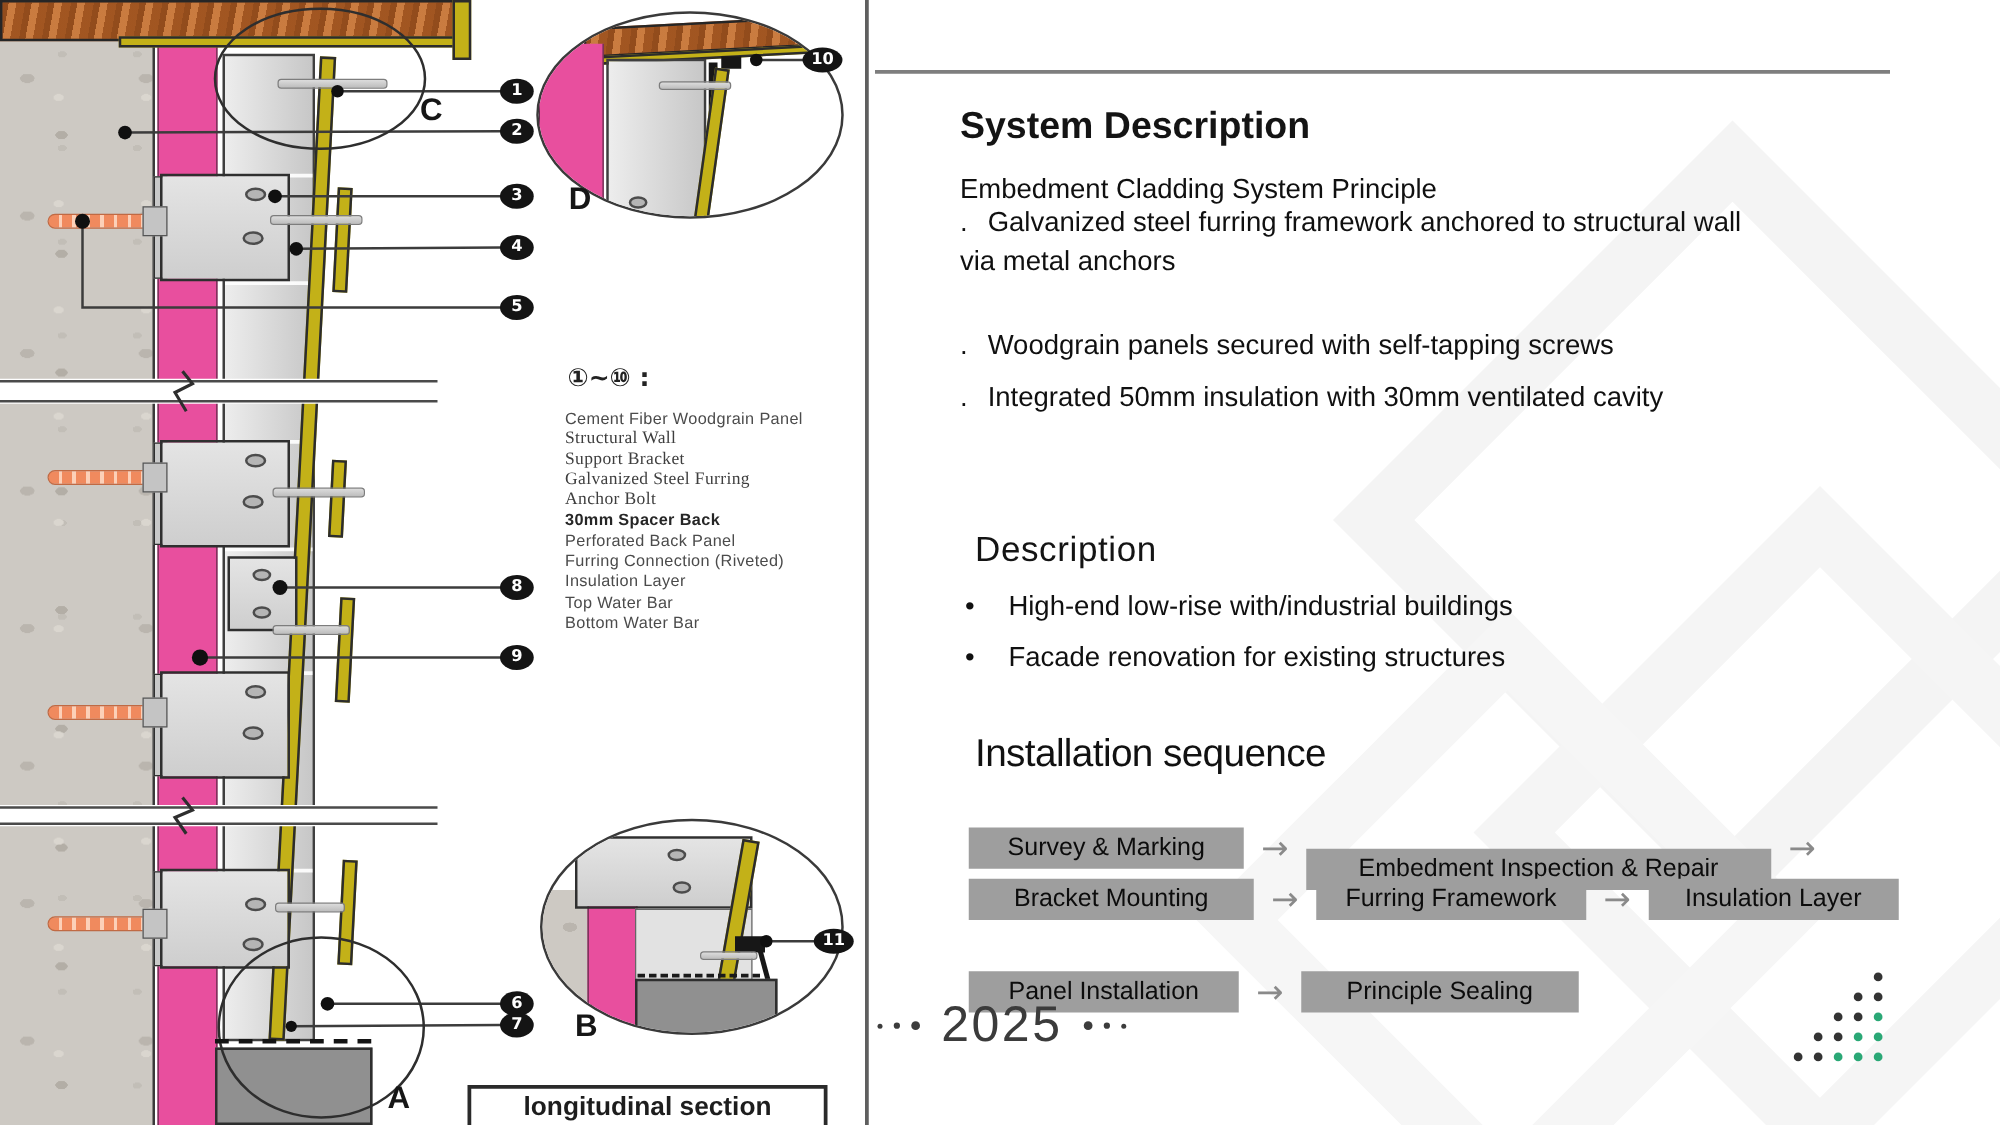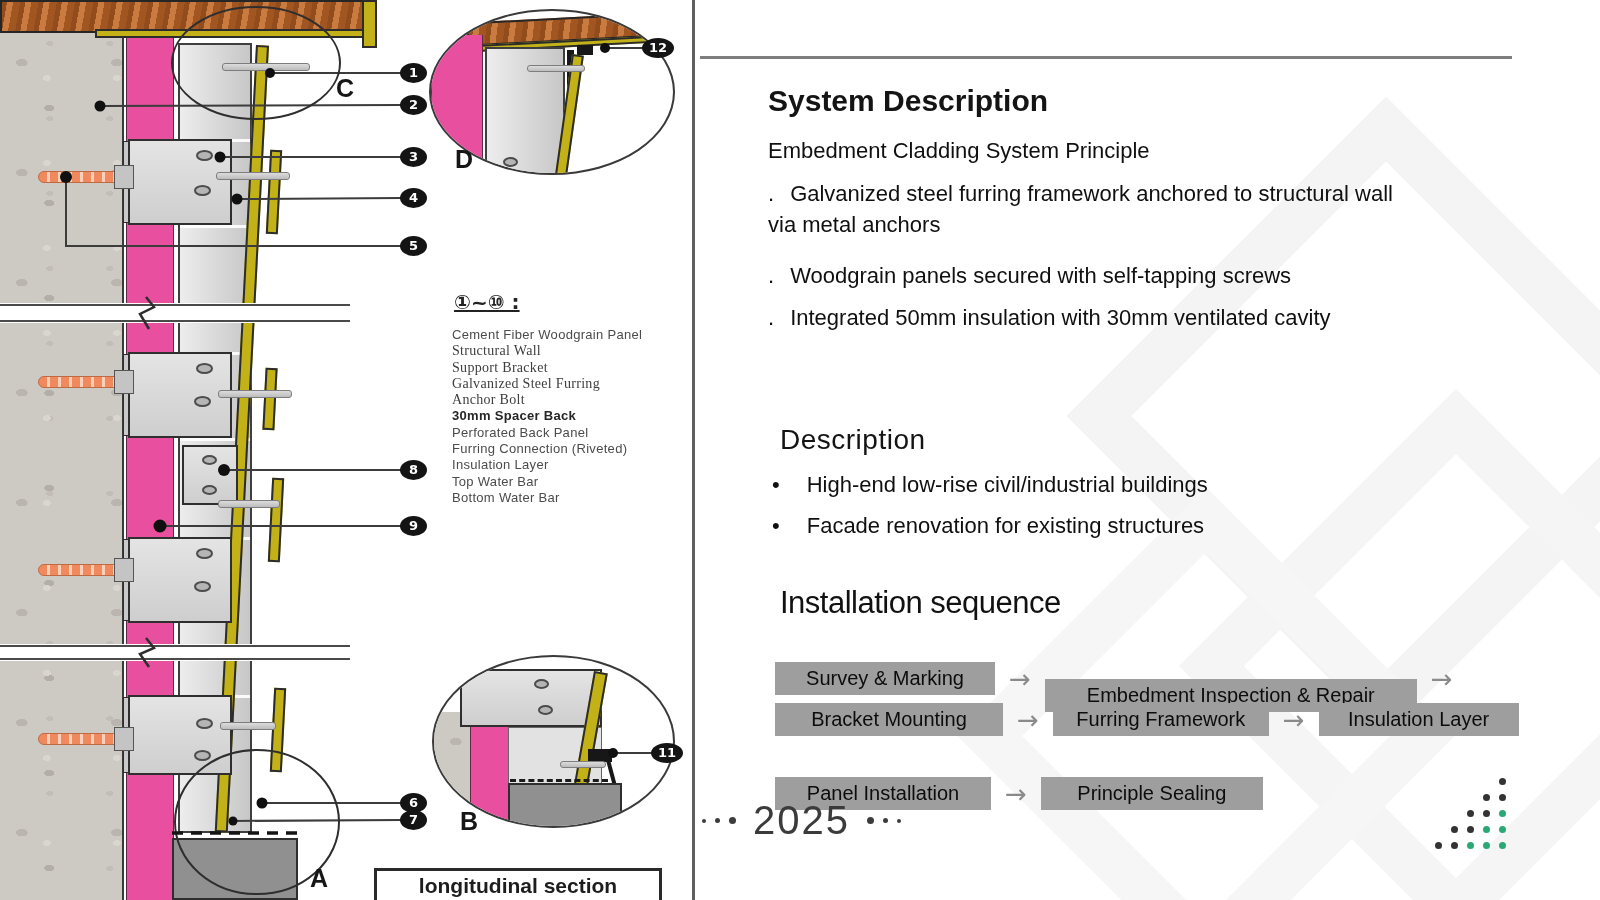--- a/index.html
+++ b/index.html
@@ -36,21 +36,21 @@
 
   .badge{position:absolute;width:27px;height:20px;background:var(--badge_black,#141414);
     border-radius:50%;color:#fff;font:bold 13px/20px "DejaVu Sans",sans-serif;text-align:center;z-index:6;}
   .badge.wide{width:32px;}
   .dlabel{position:absolute;font:bold 25px "Liberation Sans",sans-serif;color:#161616;z-index:6;}
 
   .detail{position:absolute;border-radius:50%;border:2.5px solid #3a3a3a;background:#fff;z-index:4;box-sizing:border-box;}
   .clip{position:absolute;left:0;top:0;right:0;bottom:0;border-radius:50%;overflow:hidden;}
 
   .legend{position:absolute;left:452px;top:290px;z-index:3;}
-  .legend-heading{font:600 20px "DejaVu Sans",sans-serif;color:#222;margin:0 0 13px 2px;text-decoration:underline;}
+  .legend-heading{font:600 20px "DejaVu Sans",sans-serif;color:#222;margin:0 0 13px 2px;}
   .legend-item span{display:block;font:13px/16.3px "Liberation Sans",sans-serif;color:#4b4b4b;letter-spacing:.3px;white-space:nowrap;}
   .legend-item .serif{font-family:"Liberation Serif",serif;font-size:14px;color:#3e3e3e;}
   .legend-item .bold{font-weight:700;color:#262626;}
 
   .caption{position:absolute;left:374px;top:868px;width:282px;border:3px solid #2a2a2a;background:#fff;
     text-align:center;font:bold 21px/27px "Liberation Sans",sans-serif;color:#1d1d1d;z-index:6;padding:1px 0 6px;}
 
   .divider{position:absolute;left:692px;top:0;width:3px;height:900px;background:#5f5f5f;}
 
   
@@ -219,21 +219,21 @@
 
     <div class="badge" style="left:400px;top:63px;">1</div>
     <div class="badge" style="left:400px;top:95px;">2</div>
     <div class="badge" style="left:400px;top:147px;">3</div>
     <div class="badge" style="left:400px;top:188px;">4</div>
     <div class="badge" style="left:400px;top:236px;">5</div>
     <div class="badge" style="left:400px;top:460px;">8</div>
     <div class="badge" style="left:400px;top:516px;">9</div>
     <div class="badge" style="left:400px;top:793px;">6</div>
     <div class="badge" style="left:400px;top:810px;">7</div>
-    <div class="badge wide" style="left:642px;top:38px;">12</div>
+    <div class="badge wide" style="left:642px;top:38px;">10</div>
     <div class="badge wide" style="left:651px;top:743px;">11</div>
 
     <div class="dlabel" style="left:336px;top:74px;">C</div>
     <div class="dlabel" style="left:310px;top:864px;">A</div>
 
     <div class="legend">
       <div class="legend-heading">①~⑩ :</div>
       <div class="legend-list">
 
           <div class="legend-item">
@@ -290,34 +290,34 @@
   <div class="right">
     <div class="wm" style="left:460px;top:190px;width:360px;height:360px;"></div>
     <div class="wm" style="left:560px;top:470px;width:300px;height:300px;border-color:#f5f5f5;"></div>
     <div class="wm" style="left:330px;top:560px;width:260px;height:260px;border-color:#f6f6f6;"></div>
 
     <div class="rule"></div>
 
     <div class="sd-title">System Description</div>
     <div class="sd-sub">Embedment Cladding System Principle</div>
 
-    <div class="sdb" style="top:178px;">
+    <div class="sdb" style="top:162px;">
       <span class="mk">.</span><span>Galvanized steel furring framework anchored to structural wall via metal anchors</span>
     </div>
     <div class="sdb" style="top:260px;">
       <span class="mk">.</span><span>Woodgrain panels secured with self-tapping screws</span>
     </div>
     <div class="sdb" style="top:302px;">
       <span class="mk">.</span><span>Integrated 50mm insulation with 30mm ventilated cavity</span>
     </div>
 
     <div class="apps-title">Description</div>
     <div class="app-b" style="top:472px;">
       <span>•</span>
-        <span>High-end low-rise civil/industrial buildings</span>
+        <span>High-end low-rise with/industrial buildings</span>
     </div>
     <div class="app-b" style="top:513px;">
       <span>•</span>
         <span>Facade renovation for existing structures</span>
     </div>
 
     <div class="inst-title">Installation sequence</div>
 
     <div class="flow-row" style="top:645px;">
       <div class="fbox" style="min-width:220px;">Survey &amp; Marking</div>

